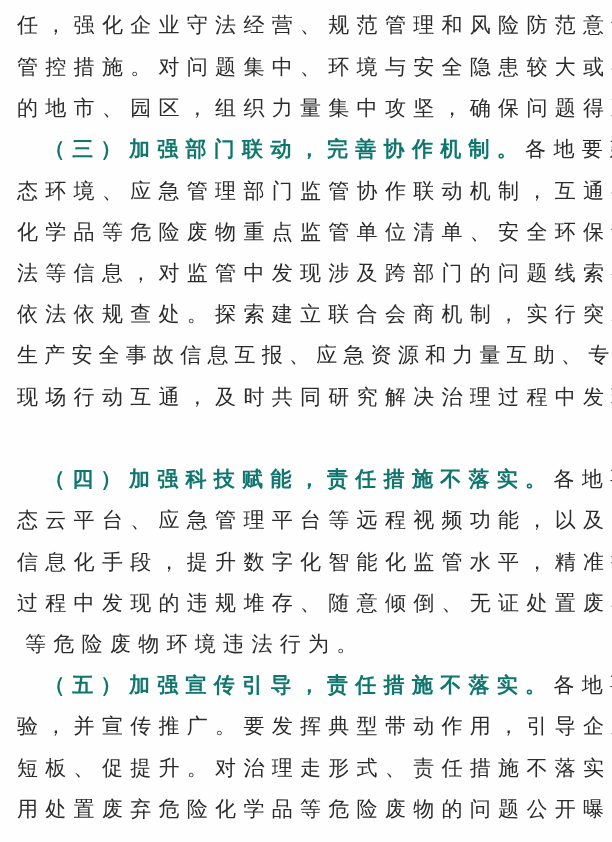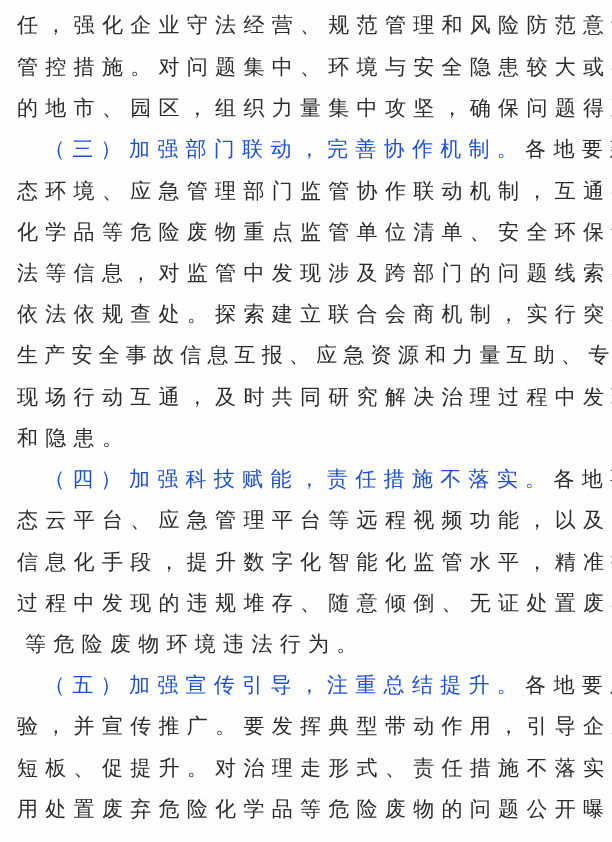--- a/index.html
+++ b/index.html
@@ -31,46 +31,45 @@
       font-size: 21px;
       letter-spacing: 7.3px;
       color: #2b2b2b;
       white-space: nowrap;
     }
     .line.indent {
       left: 60px;
     }
     .heading {
       font-family: "DejaVu Sans", "Liberation Sans", sans-serif;
-      font-weight: normal;
-      color: #1d4ed8;
+      font-weight: bold;
+      color: #0f766e;
     }
   </style>
 </head>
 <body>
 
 <div class="page">
 
   <div class="line" style="top:9px;">任，强化企业守法经营、规范管理和风险防范意识，落实风险</div>
   <div class="line" style="top:51px;">管控措施。对问题集中、环境与安全隐患较大或共性问题较多</div>
   <div class="line" style="top:92px;">的地市、园区，组织力量集中攻坚，确保问题得到有效治理。</div>
 
   <div class="line indent" style="top:133px; left:44px;"><span class="heading">（三）加强部门联动，完善协作机制。</span><span>各地要建立健全生</span></div>
   <div class="line" style="top:175px;">态环境、应急管理部门监管协作联动机制，互通共享废弃危险</div>
   <div class="line" style="top:216px;">化学品等危险废物重点监管单位清单、安全环保设施、监管执</div>
   <div class="line" style="top:257px;">法等信息，对监管中发现涉及跨部门的问题线索要及时移交并</div>
   <div class="line" style="top:298px;">依法依规查处。探索建立联合会商机制，实行突发环境事件和</div>
   <div class="line" style="top:339px; letter-spacing:6.2px;">生产安全事故信息互报、应急资源和力量互助、专家资源互享、</div>
   <div class="line" style="top:381px;">现场行动互通，及时共同研究解决治理过程中发现的突出问题</div>
-  <div class="line" style="top:422px;">和隐患。</div>
 
   <div class="line indent" style="top:463px; left:44px;"><span class="heading">（四）加强科技赋能，责任措施不落实。</span><span>各地要充分应用生</span></div>
   <div class="line" style="top:504px;">态云平台、应急管理平台等远程视频功能，以及无人机巡检等</div>
   <div class="line" style="top:546px;">信息化手段，提升数字化智能化监管水平，精准打击日常监管</div>
   <div class="line" style="top:587px;">过程中发现的违规堆存、随意倾倒、无证处置废弃危险化学品</div>
   <div class="line" style="top:628px;margin-left:8px;">等危险废物环境违法行为。</div>
 
-  <div class="line indent" style="top:669px; left:44px;"><span class="heading">（五）加强宣传引导，注重总结提升。</span><span>各地要及时总结经</span></div>
+  <div class="line indent" style="top:669px; left:44px;"><span class="heading">（五）加强宣传引导，责任措施不落实。</span><span>各地要及时总结经</span></div>
   <div class="line" style="top:710px;">验，并宣传推广。要发挥典型带动作用，引导企业学典型、补</div>
   <div class="line" style="top:752px;">短板、促提升。对治理走形式、责任措施不落实、违法违规利</div>
   <div class="line" style="top:793px;">用处置废弃危险化学品等危险废物的问题公开曝光，加强警示</div>
 
 </div>
 
 </body></html>

